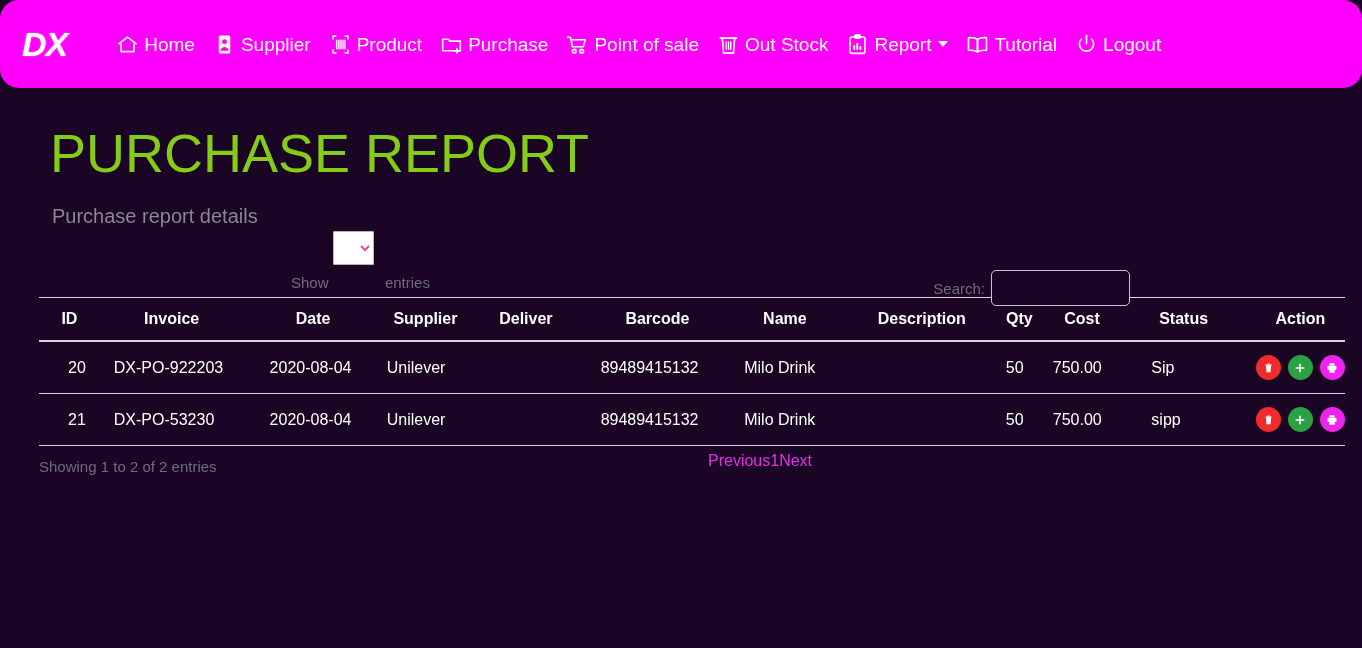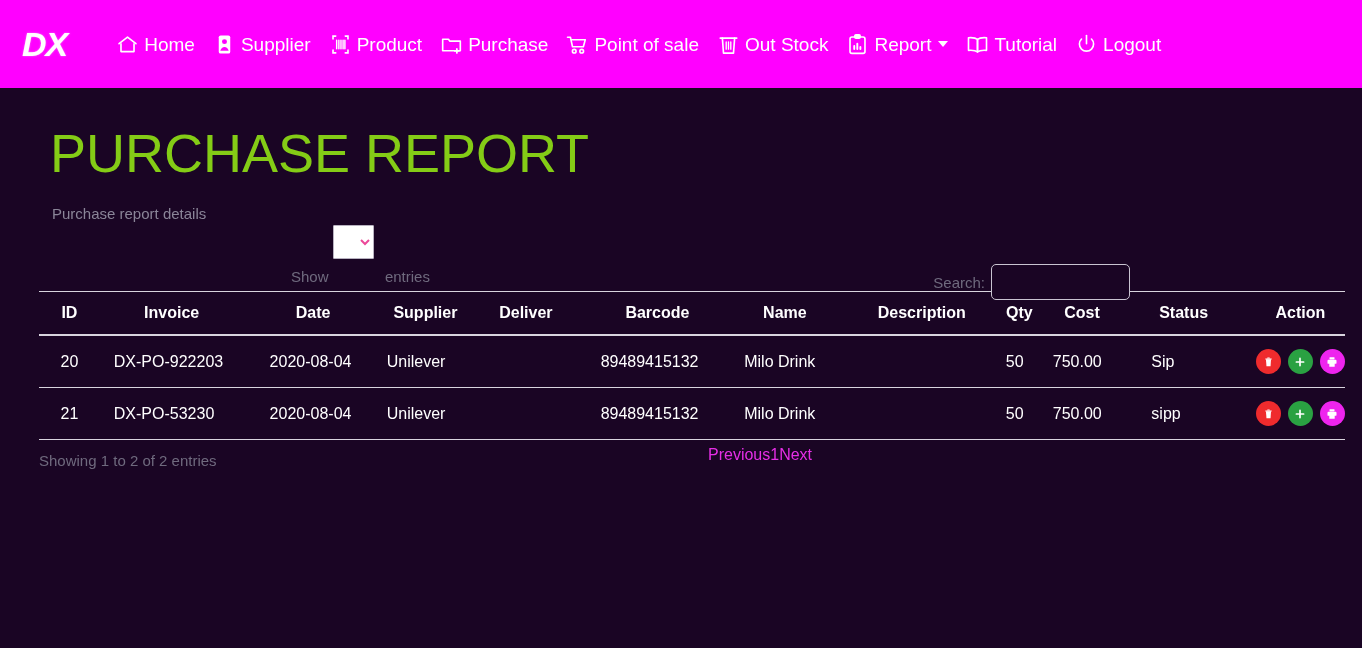--- a/index.html
+++ b/index.html
@@ -16,20 +16,21 @@
     overflow: hidden;
   }
 
   
   .navbar {
     height: 88px;
     background: #ff00ff;
     display: flex;
     align-items: center;
     padding: 0 0 0 22px;
+    border-radius: 19px;
   }
   .brand {
     color: #ffffff;
     font-size: 34px;
     font-weight: bold;
     font-style: italic;
     letter-spacing: -1px;
     margin-right: 42px;
     line-height: 1;
     user-select: none;
@@ -76,21 +77,21 @@
     color: #84cc16;
     font-size: 54px;
     font-weight: normal;
     margin: 0;
     padding: 36px 0 0 50px;
     letter-spacing: 0px;
     line-height: 1.1;
   }
   .page-sub {
     color: #8a8598;
-    font-size: 15px;
+    font-size: 20px;
     padding: 22px 0 0 52px;
     margin: 0;
   }
 
   .table-wrap {
     margin: 0 17px 0 39px;
     position: relative;
   }
 
   .dt-top {
@@ -166,21 +167,21 @@
   }
   table.dataTable tbody td {
     color: #ffffff;
     font-size: 16px;
     padding: 13px 0 13px 0;
     border-bottom: 1px solid #d8d4de;
     white-space: nowrap;
     vertical-align: middle;
   }
   
-  .c-id      { width: 52px;  text-align: center; padding-left: 14px !important; }
+  .c-id      { width: 52px;  text-align: right; padding-left: 14px !important; }
   .c-invoice { width: 146px; }
   .c-date    { width: 129px; }
   .c-supplier{ width: 112px; }
   .c-deliver { width: 114px; }
   .c-barcode { width: 152px; }
   .c-name    { width: 115px; }
   .c-desc    { width: 164px; }
   .c-qty     { width: 53px;  }
   .c-cost    { width: 82px;  }
   .c-status  { width: 110px; }

